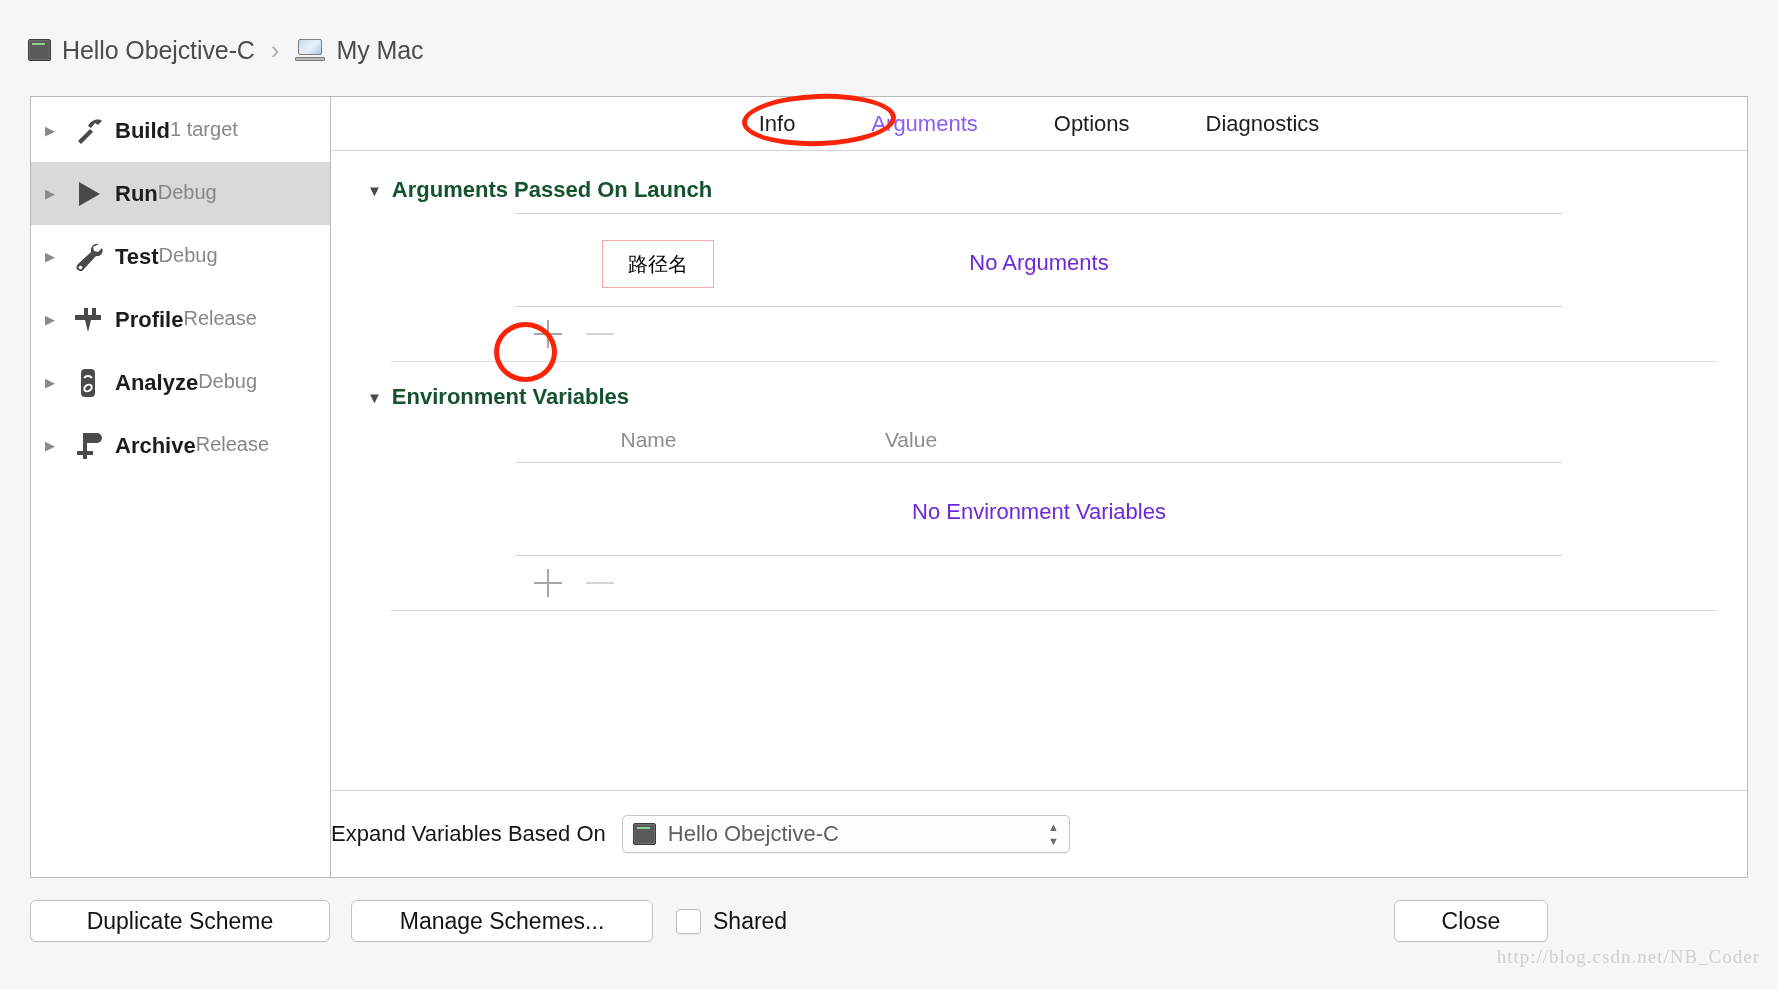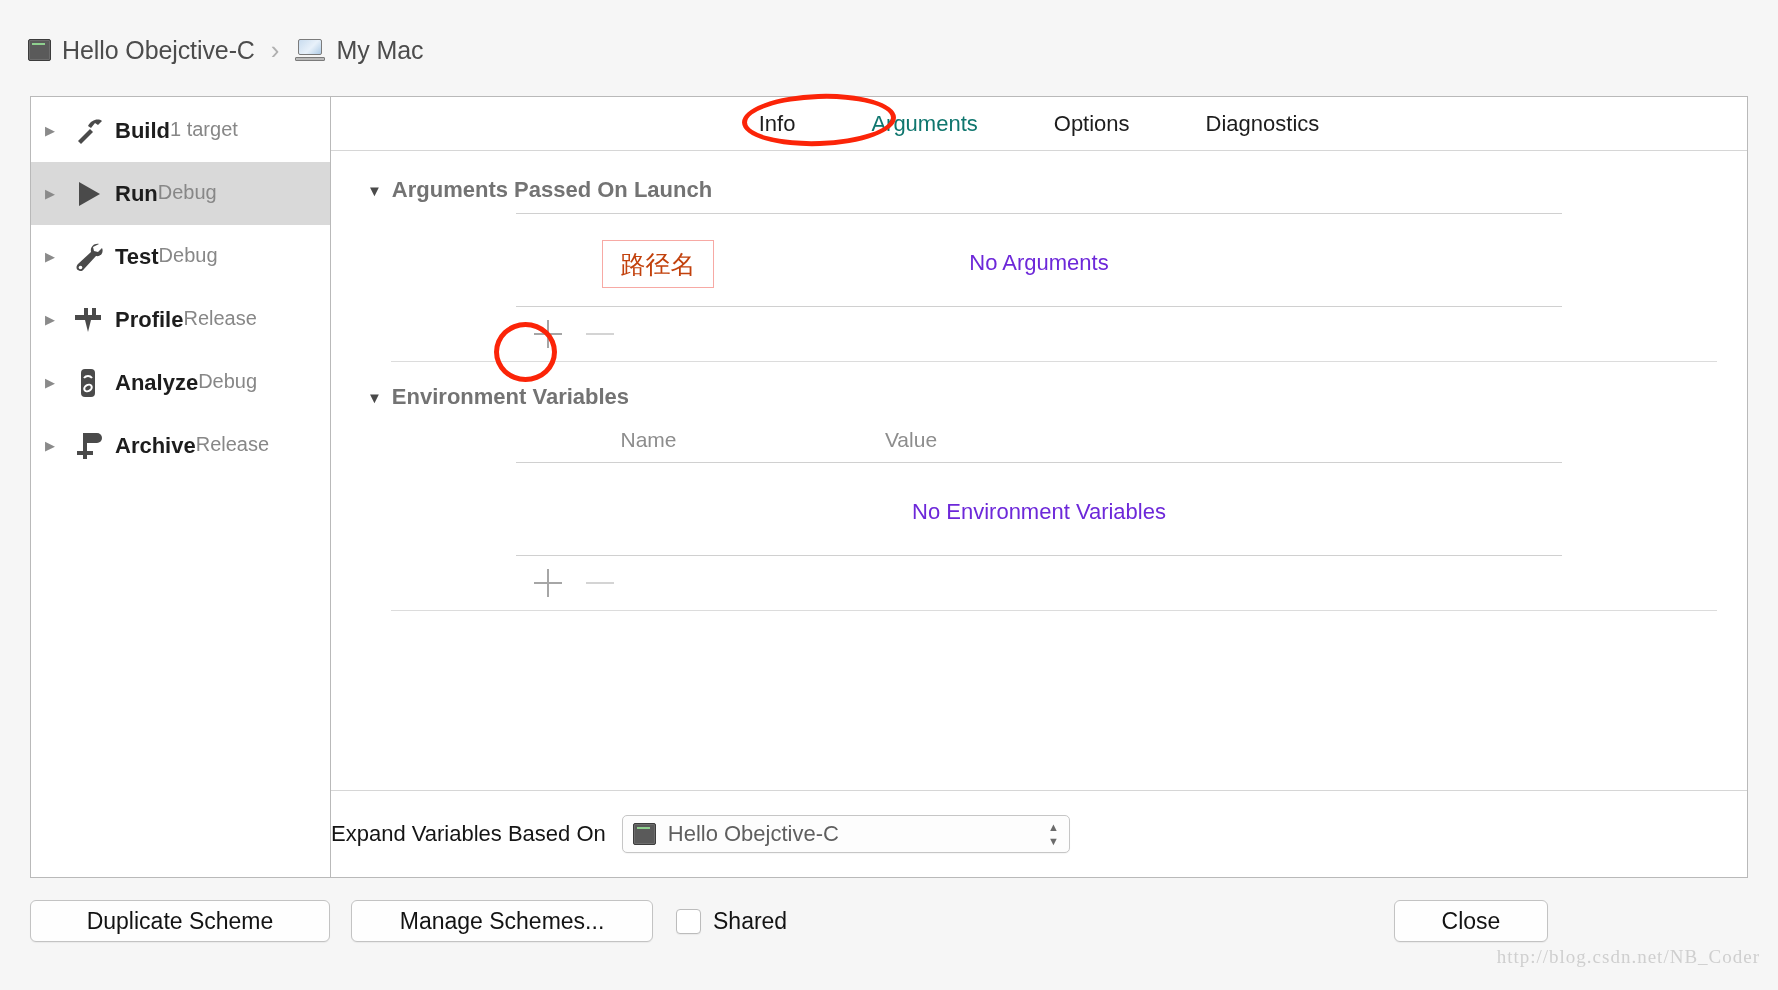--- a/index.html
+++ b/index.html
@@ -141,21 +141,21 @@
     gap: 0;
     border-bottom: 1px solid #d6d6d6;
     position: relative;
   }
   .tab {
     font-size: 22px;
     color: #1d1d1d;
     padding: 0 38px;
     cursor: default;
   }
-  .tab.active { color: #0f766e; }
+  .tab.active { color: #8b5cf6; }
 
   .body-area {
     flex: 1;
     position: relative;
     padding-top: 26px;
     border-bottom: 1px solid #d6d6d6;
   }
 
   .section-header {
     display: flex;
@@ -165,21 +165,21 @@
     margin-bottom: 10px;
   }
   .tri {
     color: #4a4a4a;
     font-size: 15px;
     line-height: 1;
   }
   .section-title {
     font-size: 22px;
     font-weight: bold;
-    color: #737373;
+    color: #14532d;
   }
 
   .table-block {
     margin-left: 30px;
     margin-right: 30px;
     position: relative;
   }
   .rule {
     height: 1px;
     background: #d0d0d0;
@@ -330,22 +330,22 @@
     width: 154px; height: 52px;
     transform: rotate(-2deg);
   }
   #annot-plus-ellipse {
     left: 494px; top: 322px;
     width: 63px; height: 60px;
   }
   .annot-box {
     position: absolute;
     border: 1px solid #f7a9a4;
-    color: #c2410c;
-    font-size: 25px;
+    color: #000000;
+    font-size: 20px;
     display: flex; align-items: center; justify-content: center;
     pointer-events: none;
     font-family: "DejaVu Sans", sans-serif;
   }
   #annot-path-label {
     left: 602px; top: 240px;
     width: 112px; height: 48px;
   }
 </style>
 </head>

